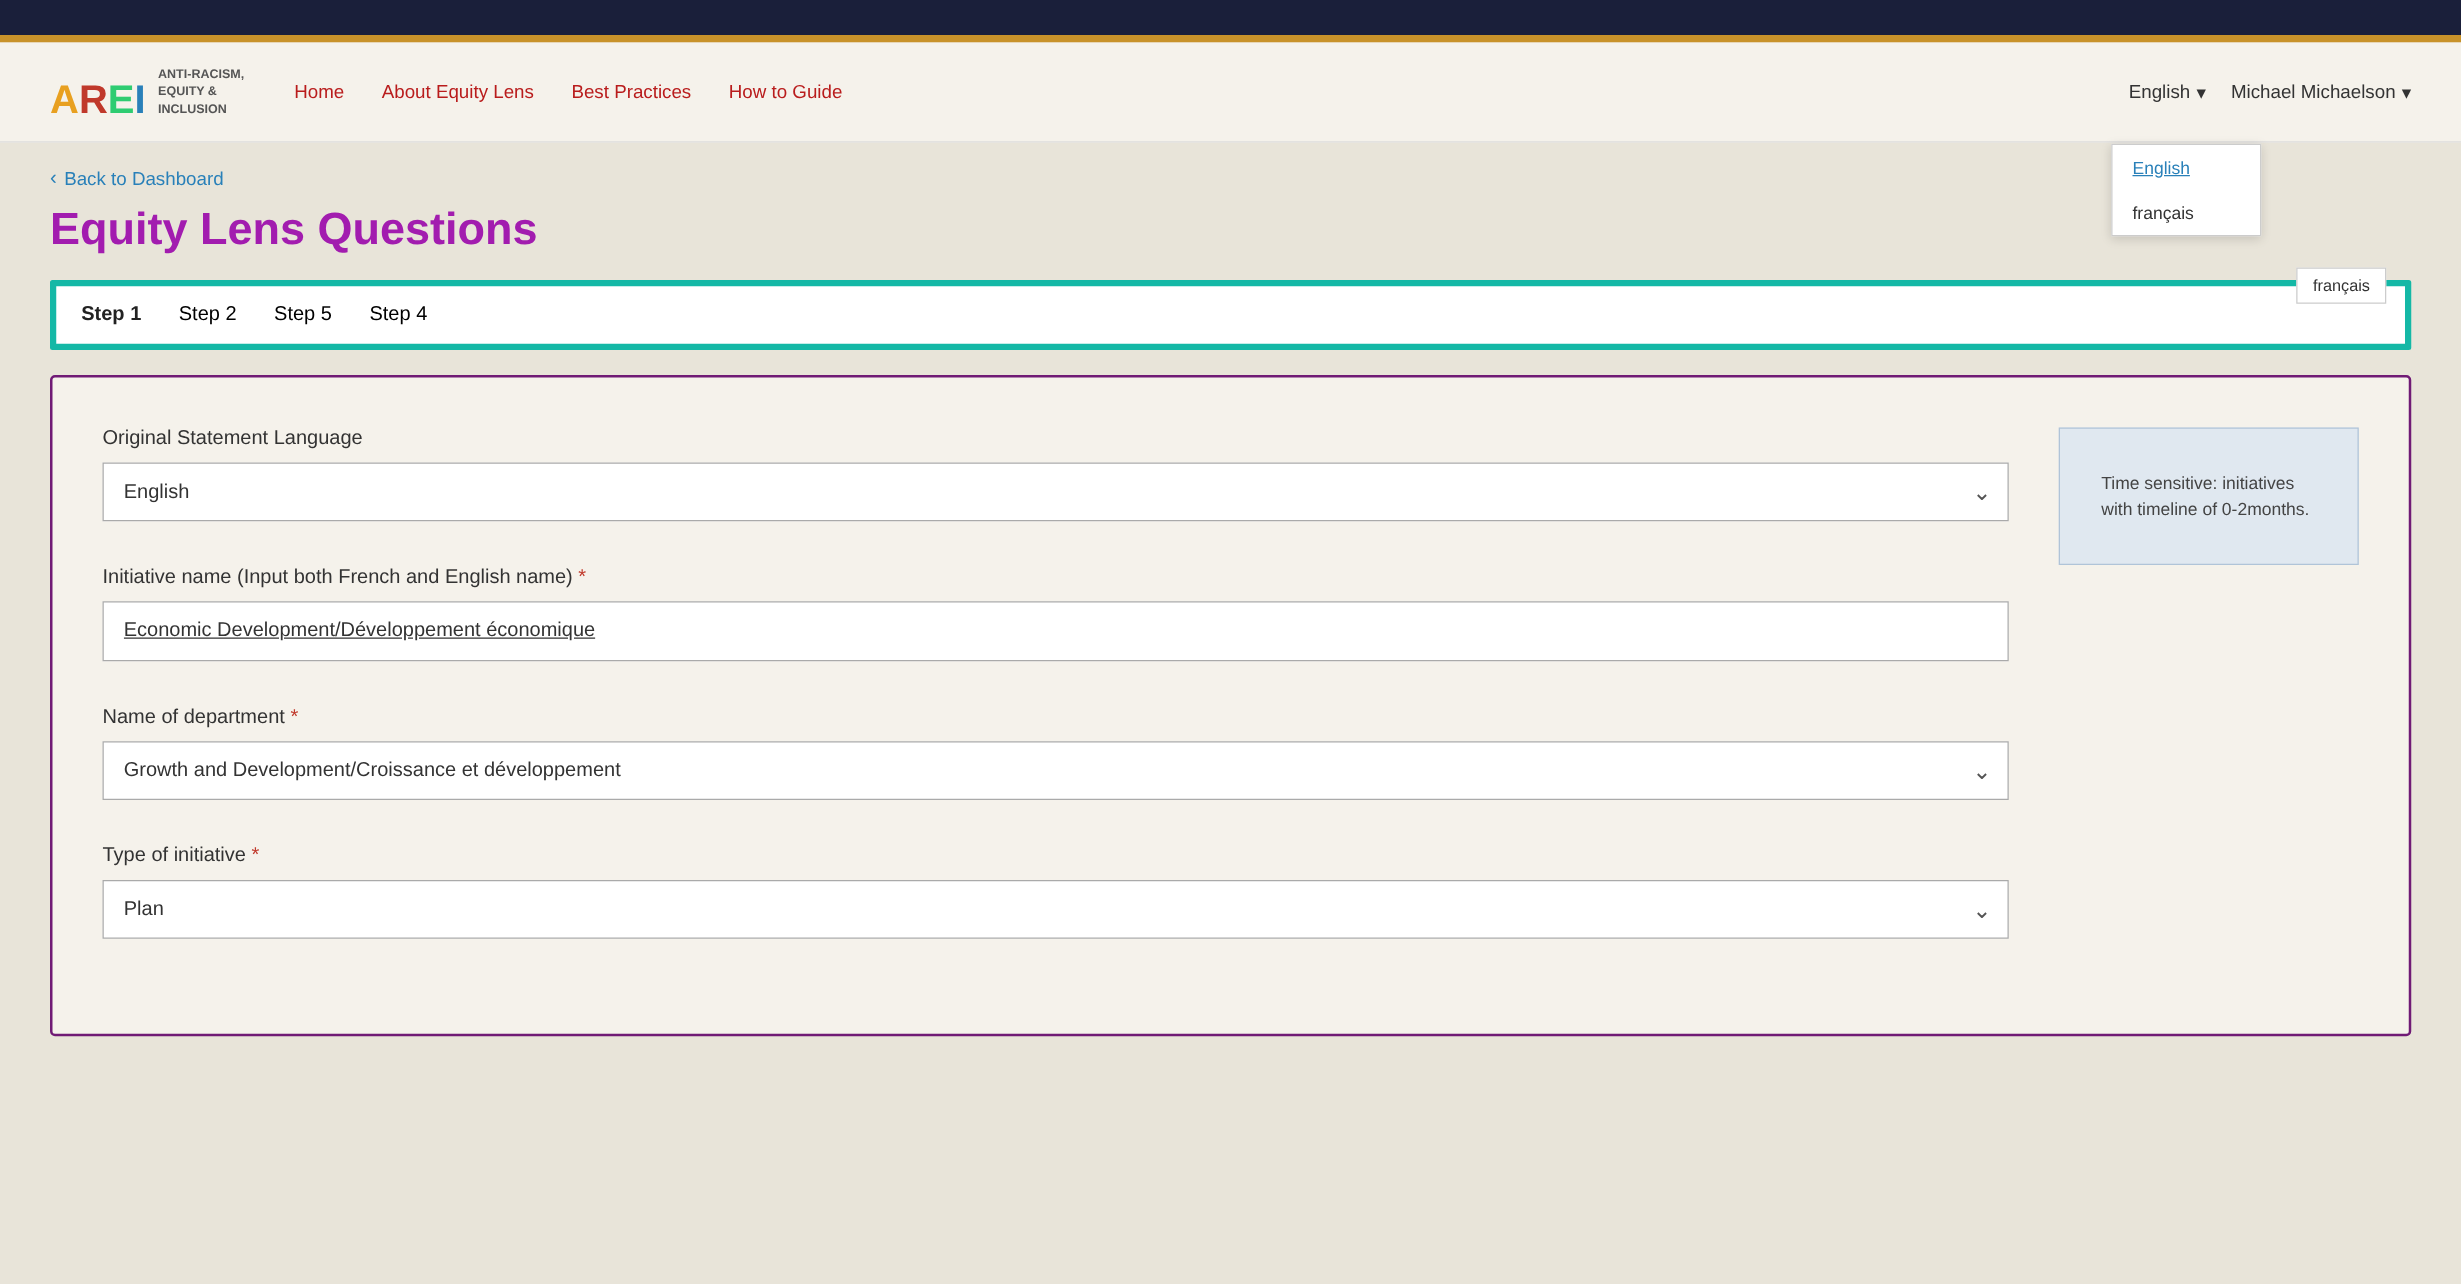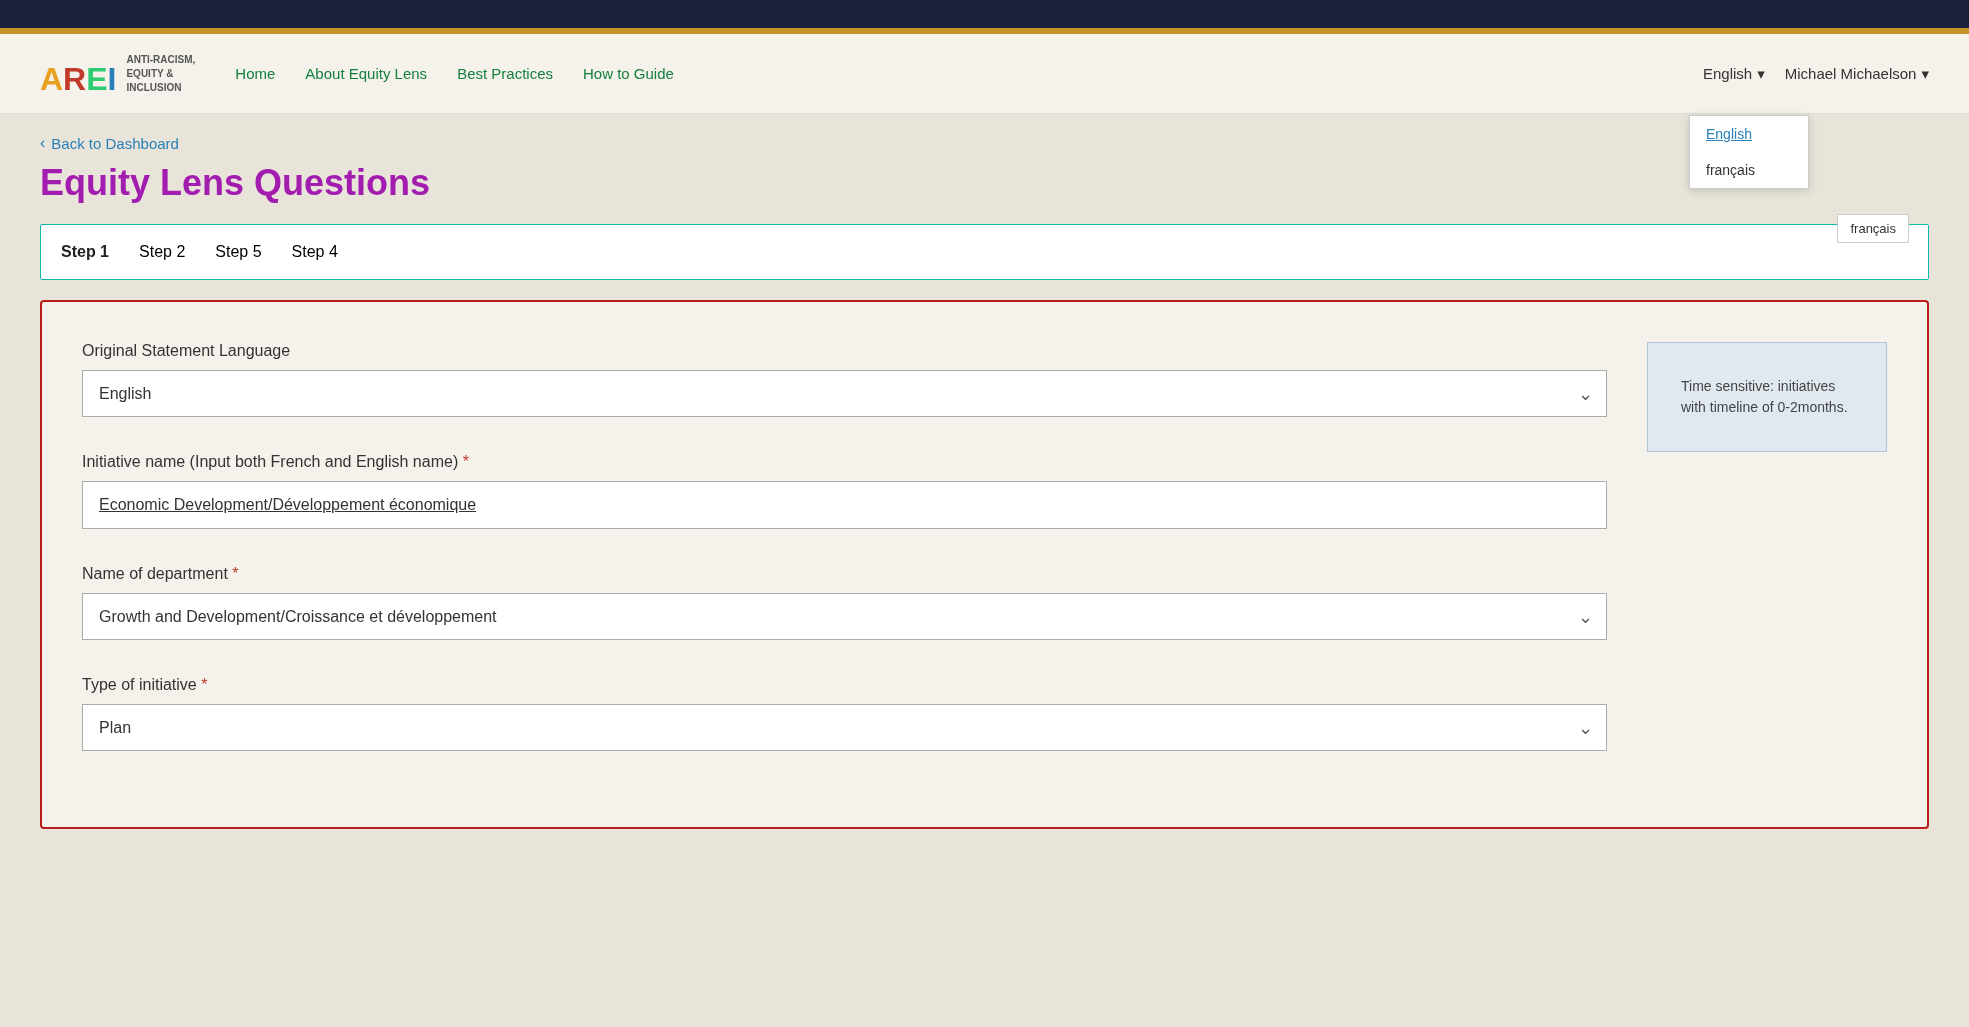--- a/index.html
+++ b/index.html
@@ -55,21 +55,21 @@
     }
 
     .nav-links {
       display: flex;
       align-items: center;
       gap: 30px;
       flex: 1;
     }
 
     .nav-link {
-      color: #15803d;
+      color: #b91c1c;
       text-decoration: none;
       font-size: 15px;
       cursor: pointer;
     }
 
     .header-right {
       display: flex;
       align-items: center;
       gap: 20px;
       position: relative;
@@ -156,21 +156,21 @@
     .page-title {
       color: #a21caf;
       font-size: 36px;
       font-weight: bold;
       margin-bottom: 20px;
     }
 
     
     .steps-bar {
       background: white;
-      border: 1px solid #14b8a6;
+      border: 5px solid #14b8a6;
       display: flex;
       align-items: center;
       padding: 0 20px;
       height: 56px;
       border-radius: 2px;
       margin-bottom: 20px;
       text-align: right;
     }
 
     .step-tab {
@@ -183,21 +183,21 @@
 
     .step-tab.active {
       font-weight: bold;
       color: #222;
       border-bottom: none;
     }
 
     
     .form-container {
       background: #f5f2eb;
-      border: 2px solid #b91c1c;
+      border: 2px solid #701a75;
       border-radius: 4px;
       padding: 40px;
       display: flex;
       gap: 40px;
     }
 
     .form-main {
       flex: 1;
     }
 

